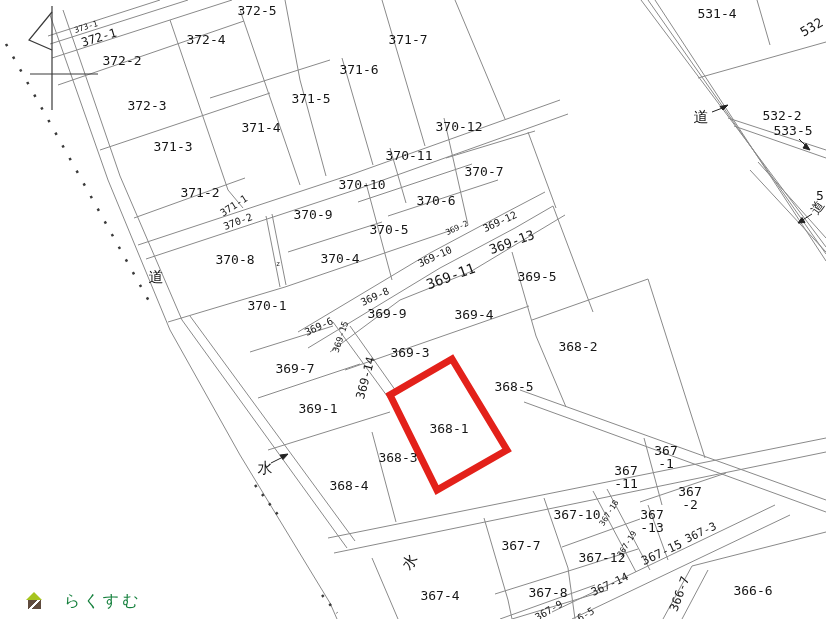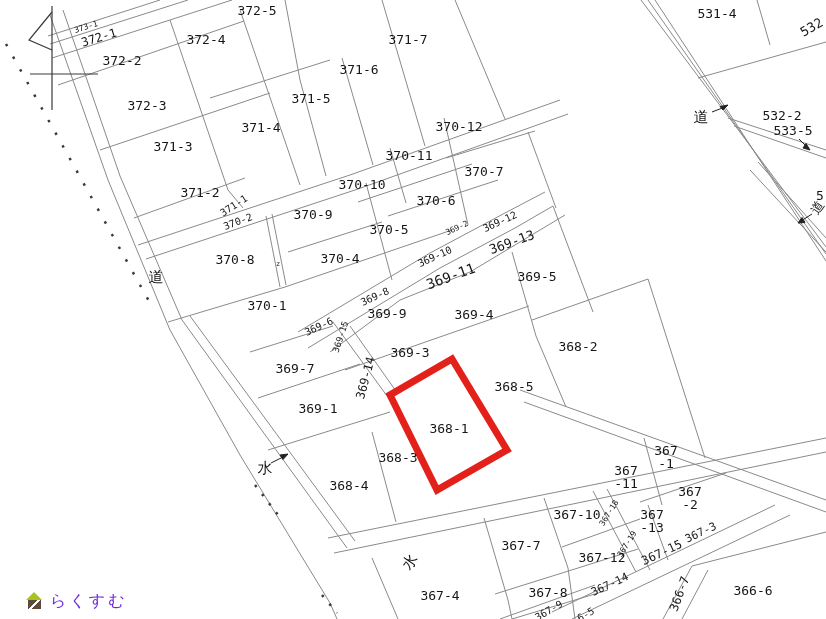--- a/index.html
+++ b/index.html
@@ -217,15 +217,15 @@
         <text font-size="15" transform="translate(410,562) rotate(-55)" class="kanji">水</text>
         <text font-size="7" transform="translate(278,264) rotate(0)">z</text>
       </g>
   </svg>
 
   <div class="watermark">
     <span class="wm-icon">
       <span class="wm-roof" id="wm-roof" style="border-bottom: 8px solid rgb(166, 196, 31);"></span>
       <span class="wm-body" id="wm-body" style="background: linear-gradient(135deg, rgb(95, 75, 62) 42%, rgb(255, 255, 255) 42%, rgb(255, 255, 255) 58%, rgb(95, 75, 62) 58%);"></span>
     </span>
-    <span class="wm-text" style="color: #6d28d9;">らくすむ</span>
+    <span class="wm-text" style="color: #15803d; margin-left: 14px;">らくすむ</span>
   </div>
 </div>
 
 </body></html>

